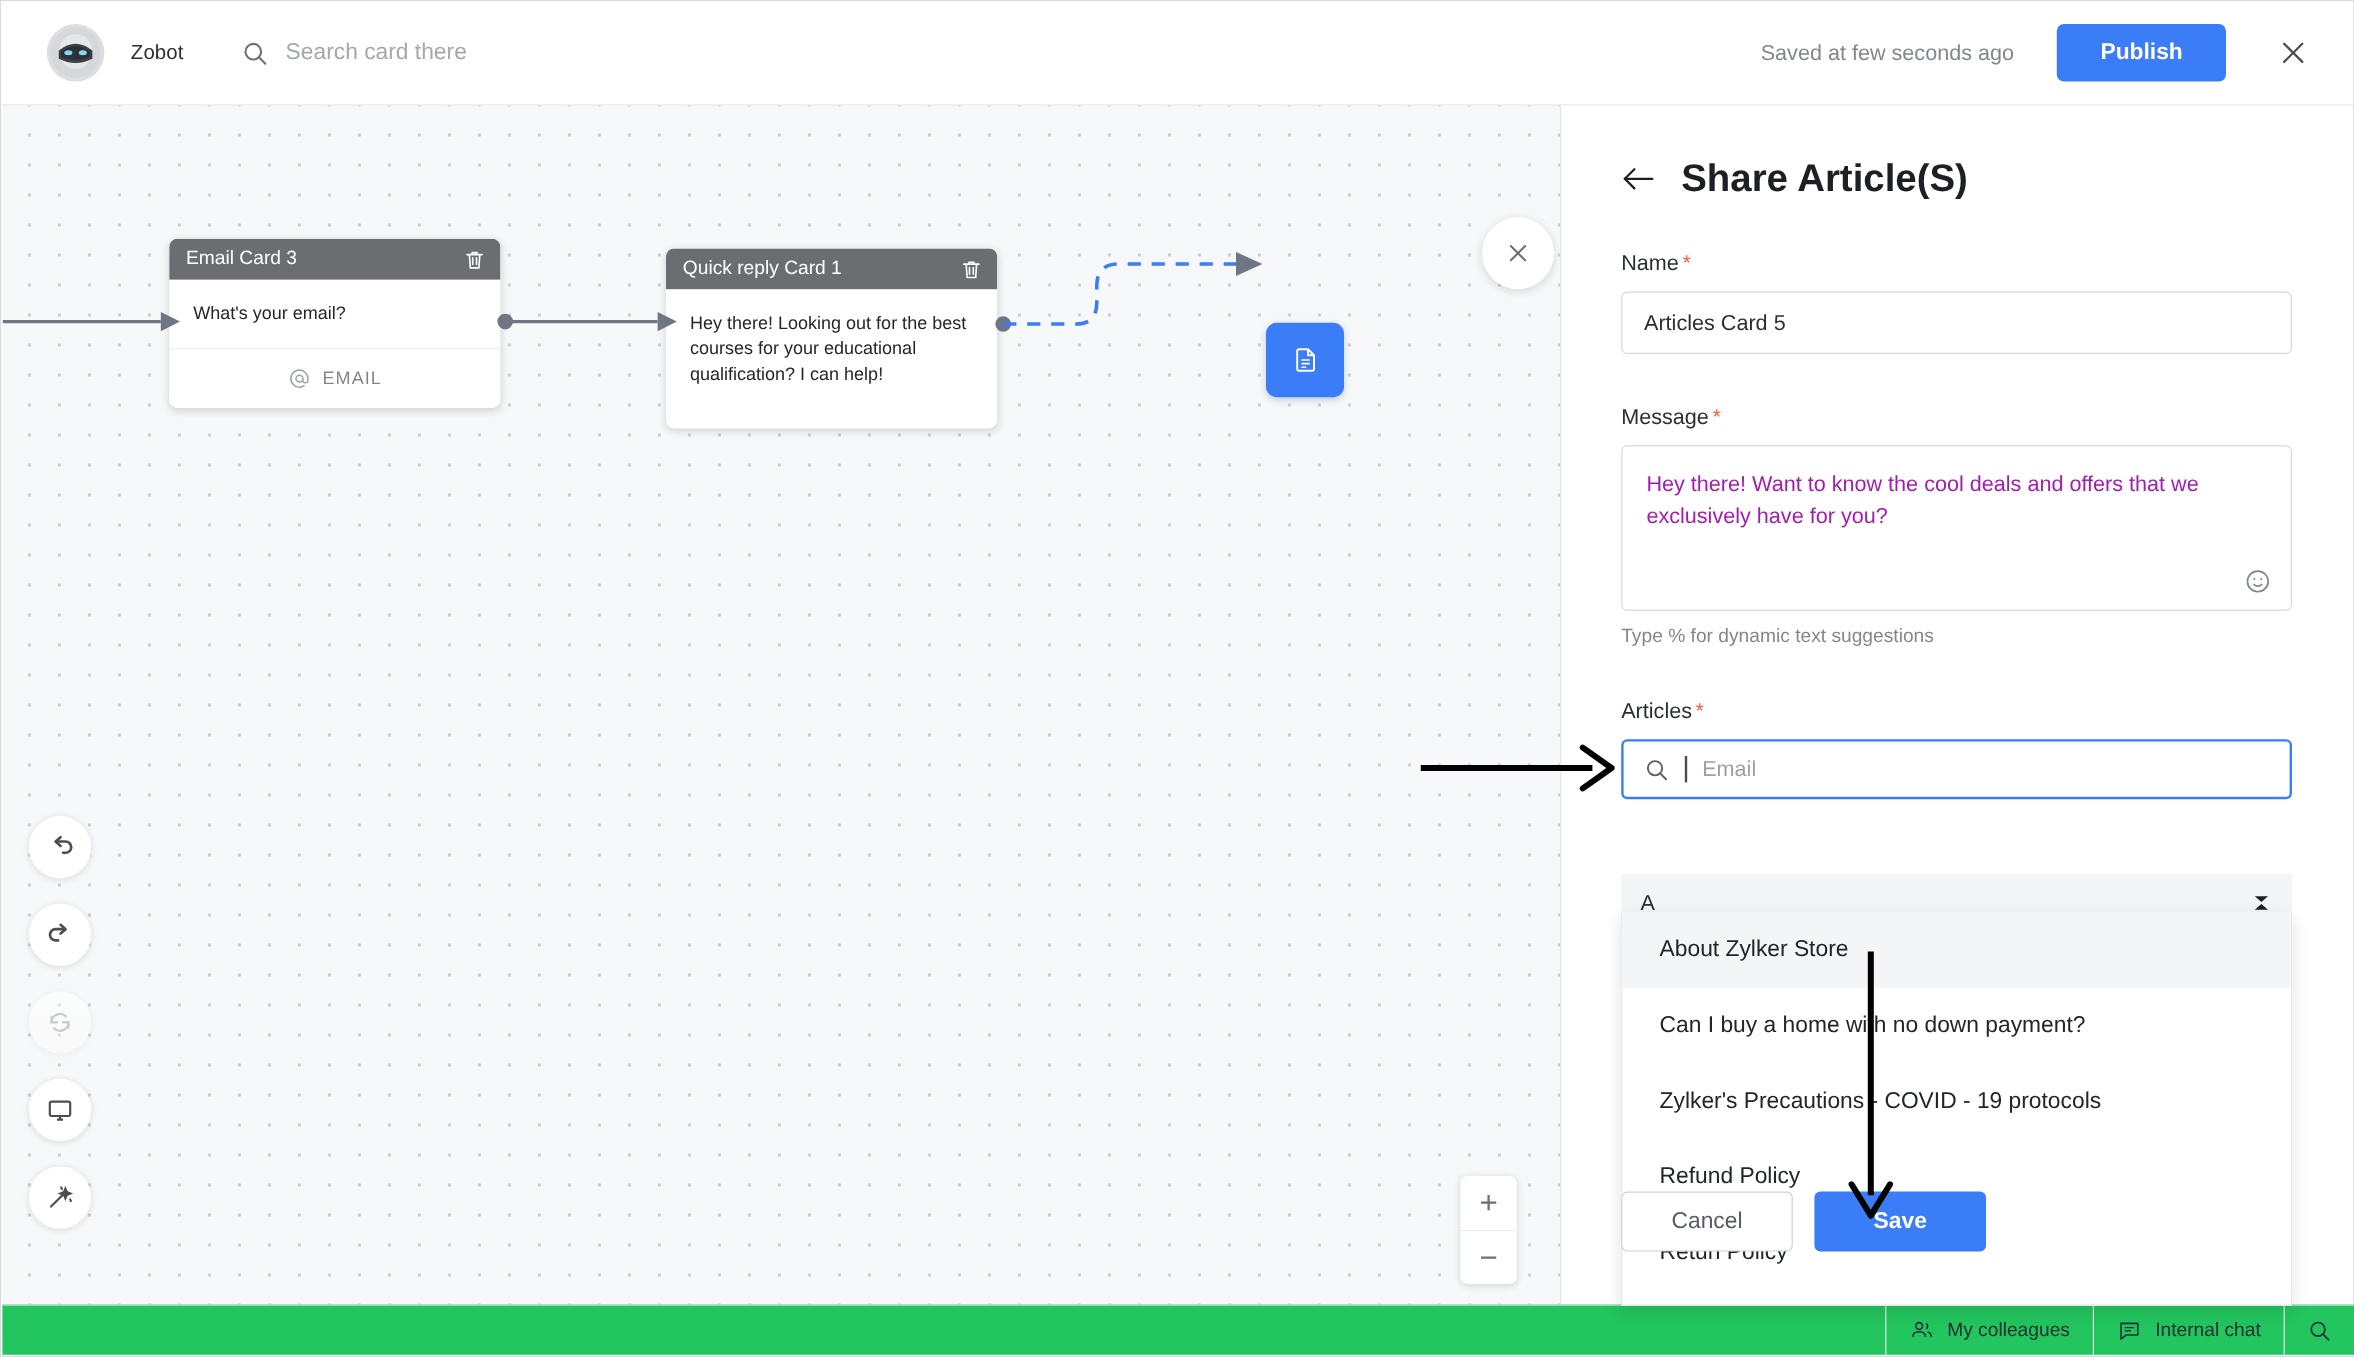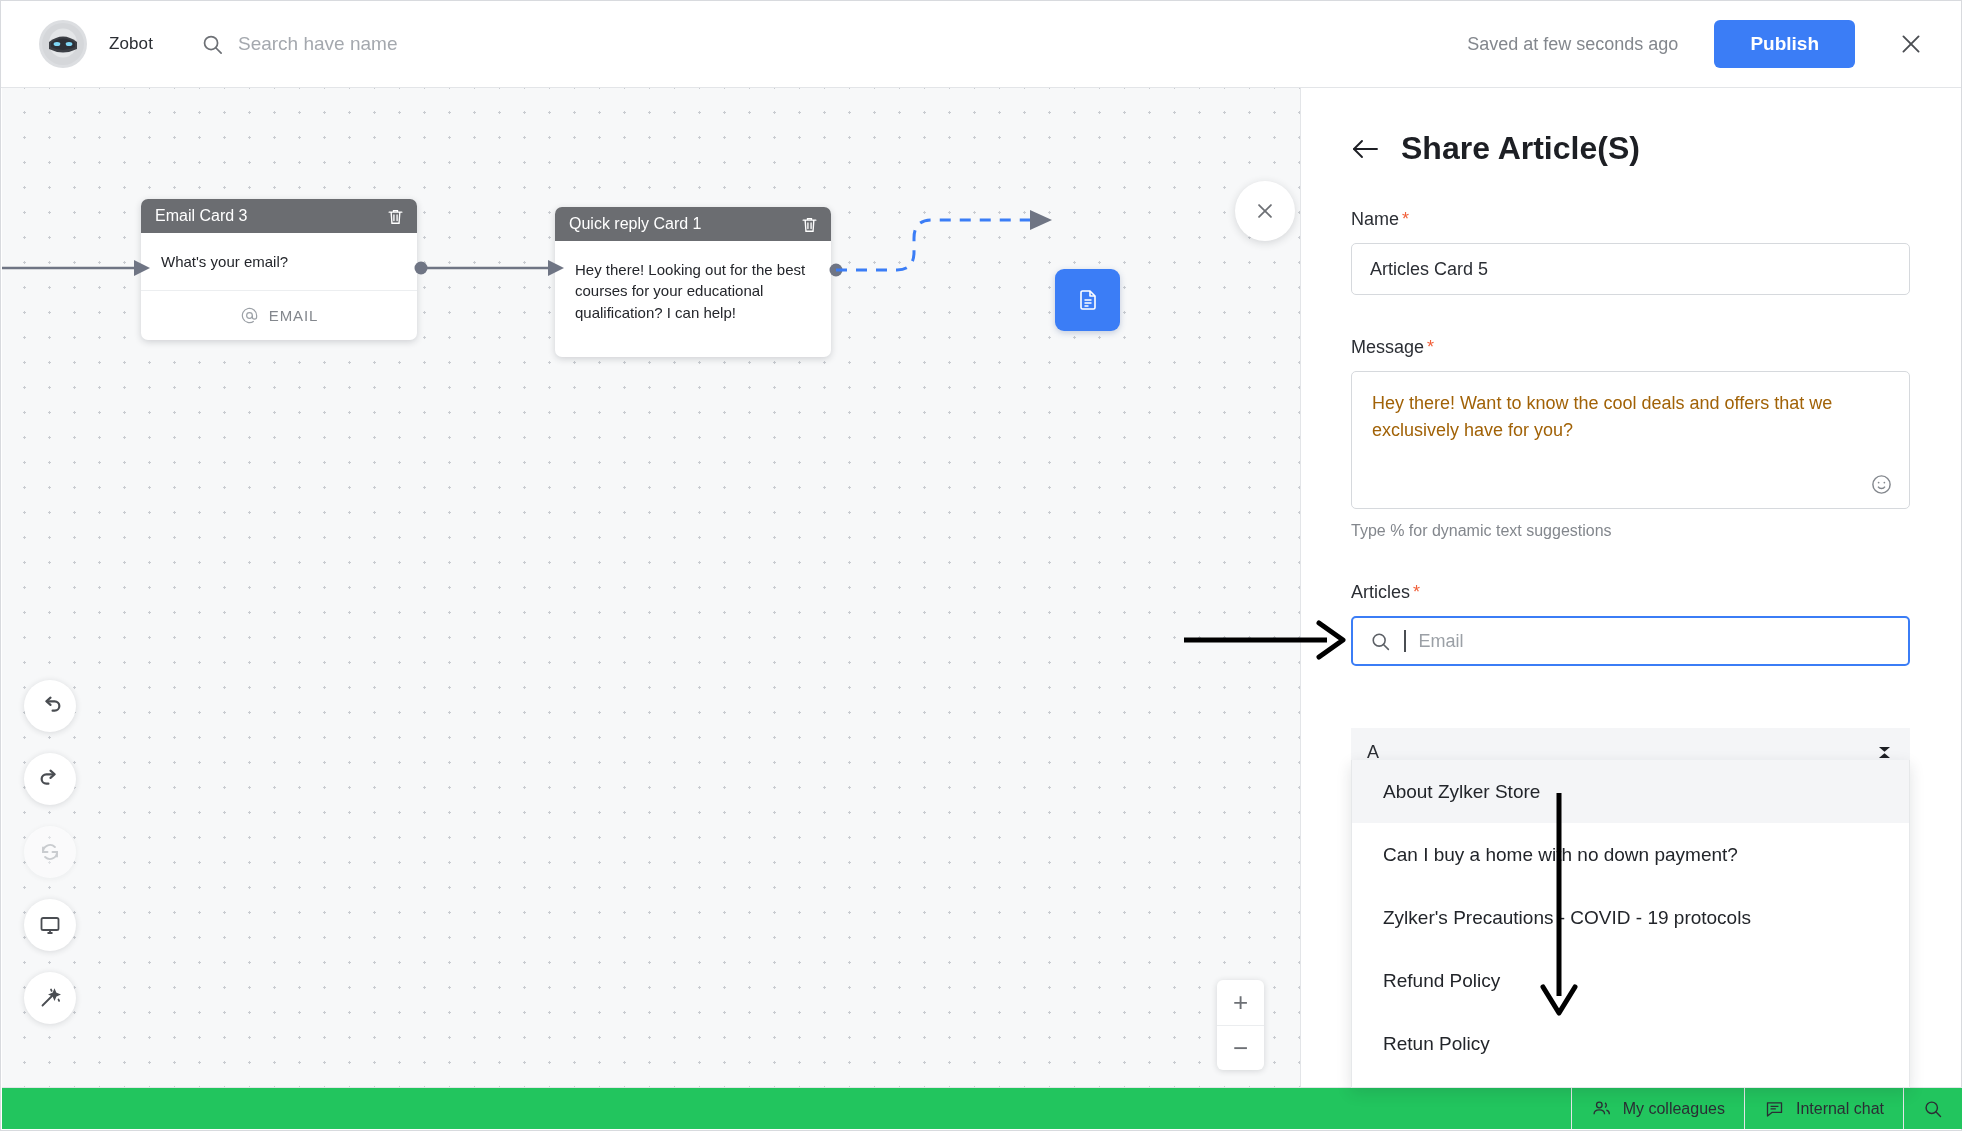--- a/index.html
+++ b/index.html
@@ -185,21 +185,21 @@
     padding: 0 18px;
     font-size: 18px; color: #2b2e34;
     font-family: "Liberation Sans", sans-serif;
     background: #fff;
   }
   .msg-box {
     position: relative;
     width: 100%; height: 138px;
     border: 1px solid #d6d9dd; border-radius: 5px;
     padding: 18px 20px;
-    font-size: 18px; color: #a16207; line-height: 1.5;
+    font-size: 18px; color: #a21caf; line-height: 1.5;
   }
   .emoji-btn {
     position: absolute; right: 16px; bottom: 12px;
     cursor: pointer; color: #83878d;
   }
   .hint { font-size: 16px; color: #83878d; margin-top: 13px; }
 
   .search-field {
     position: relative;
     width: 100%; height: 50px;
@@ -303,21 +303,21 @@
       </svg>
     </div>
     <div class="brand">Zobot</div>
     <div class="hdr-search">
       <span>
         <svg width="23" height="23" viewBox="0 0 24 24" fill="none" stroke="#6d7075" stroke-width="1.8">
           <circle cx="10.5" cy="10.5" r="6.8"></circle>
             <line x1="15.4" y1="15.4" x2="21" y2="21" stroke-linecap="round"></line>
         </svg>
       </span>
-      <span class="ph">Search have name</span>
+      <span class="ph">Search card there</span>
     </div>
     <div class="hdr-right">
       <span class="saved-txt">Saved at few seconds ago</span>
       <button class="publish-btn">Publish</button>
       <span class="hdr-close">
         <svg width="26" height="26" viewBox="0 0 24 24" stroke="#4a4d52" stroke-width="1.7" stroke-linecap="round">
           <line x1="5" y1="5" x2="19" y2="19"></line>
             <line x1="19" y1="5" x2="5" y2="19"></line>
         </svg>
       </span>
@@ -504,20 +504,24 @@
 
     
     <div class="dropdown">
       <div class="dd-item active">About Zylker Store</div>
       <div class="dd-item">Can I buy a home with no down payment?</div>
       <div class="dd-item">Zylker's Precautions - COVID - 19 protocols</div>
       <div class="dd-item">Refund Policy</div>
       <div class="dd-item">Retun Policy</div>
     </div>
 
+    <div class="panel-actions">
+      <button class="btn-cancel">Cancel</button>
+      <button class="btn-save">Save</button>
+    </div>
   </div>
 
   <svg class="anno" id="anno-h" width="180" height="55">
     <line x1="5" y1="27" x2="148" y2="27" stroke="#000" stroke-width="5"></line>
     <polyline points="140,10 164,27 140,44" fill="none" stroke="#000" stroke-width="5" stroke-linecap="round" stroke-linejoin="round"></polyline>
   </svg>
   <svg class="anno" id="anno-v" width="56" height="235">
     <line x1="28" y1="2" x2="28" y2="205" stroke="#000" stroke-width="5"></line>
     <polyline points="12,196 28,222 44,196" fill="none" stroke="#000" stroke-width="5" stroke-linecap="round" stroke-linejoin="round"></polyline>
   </svg>

